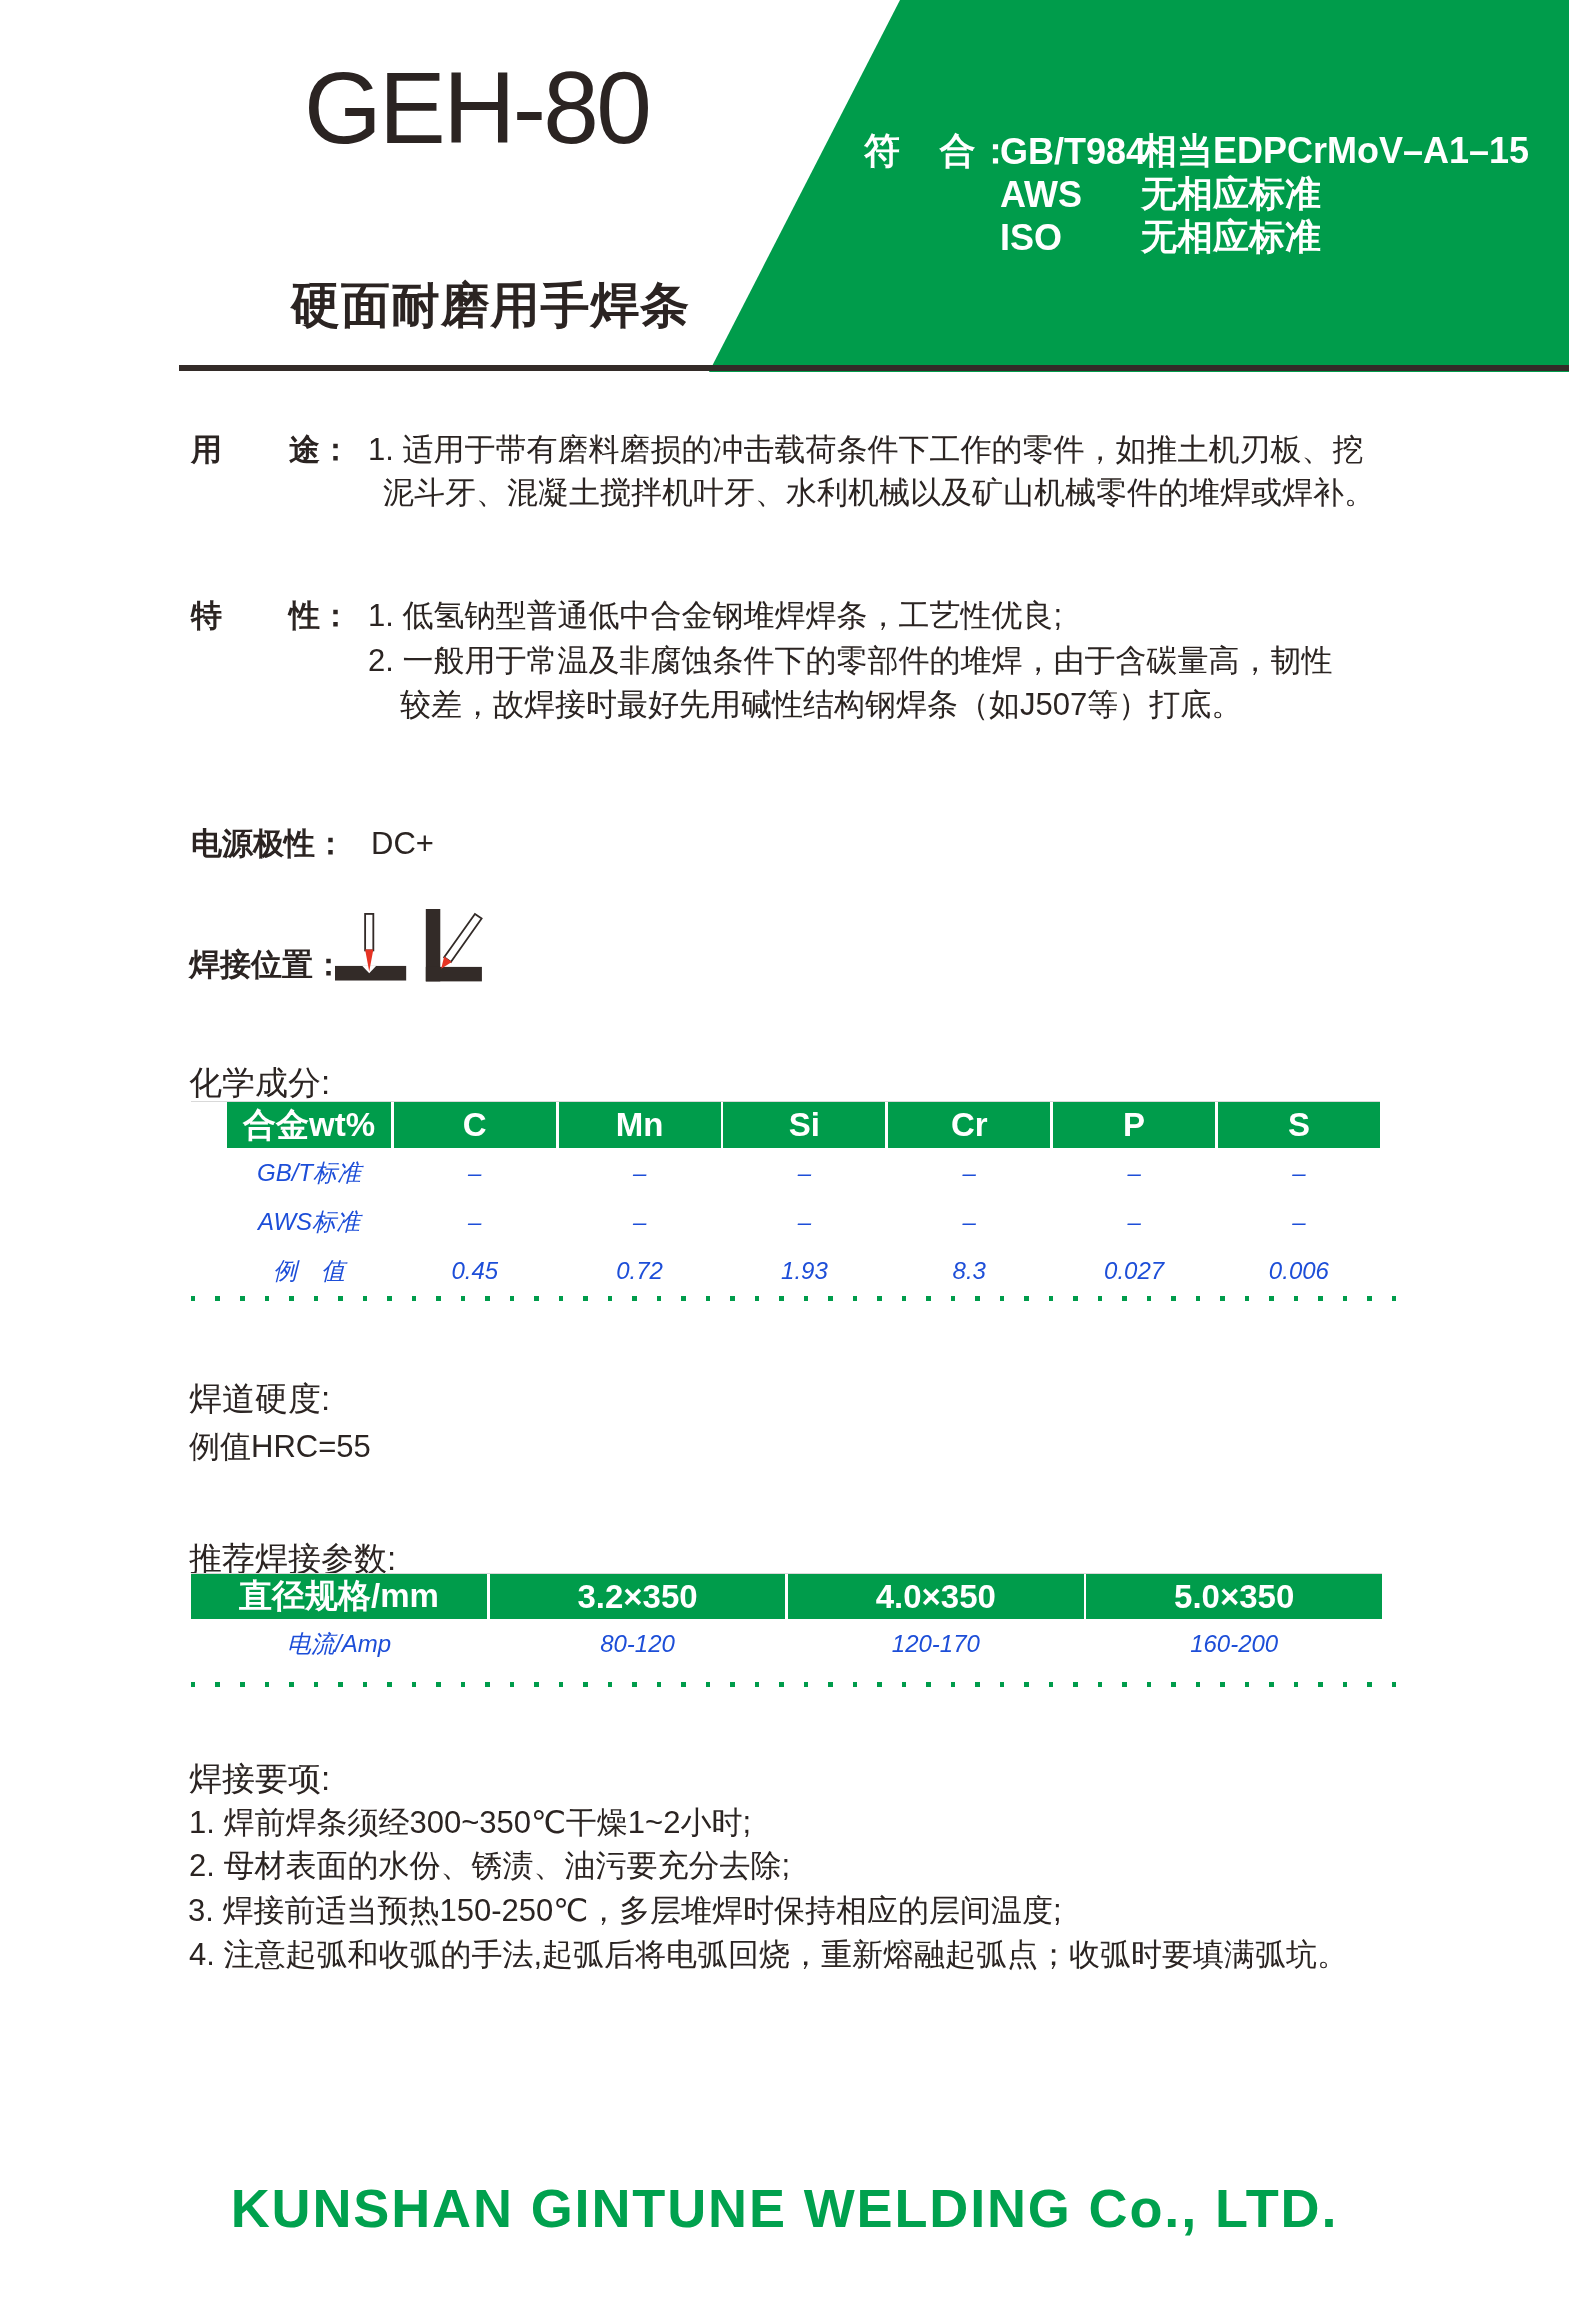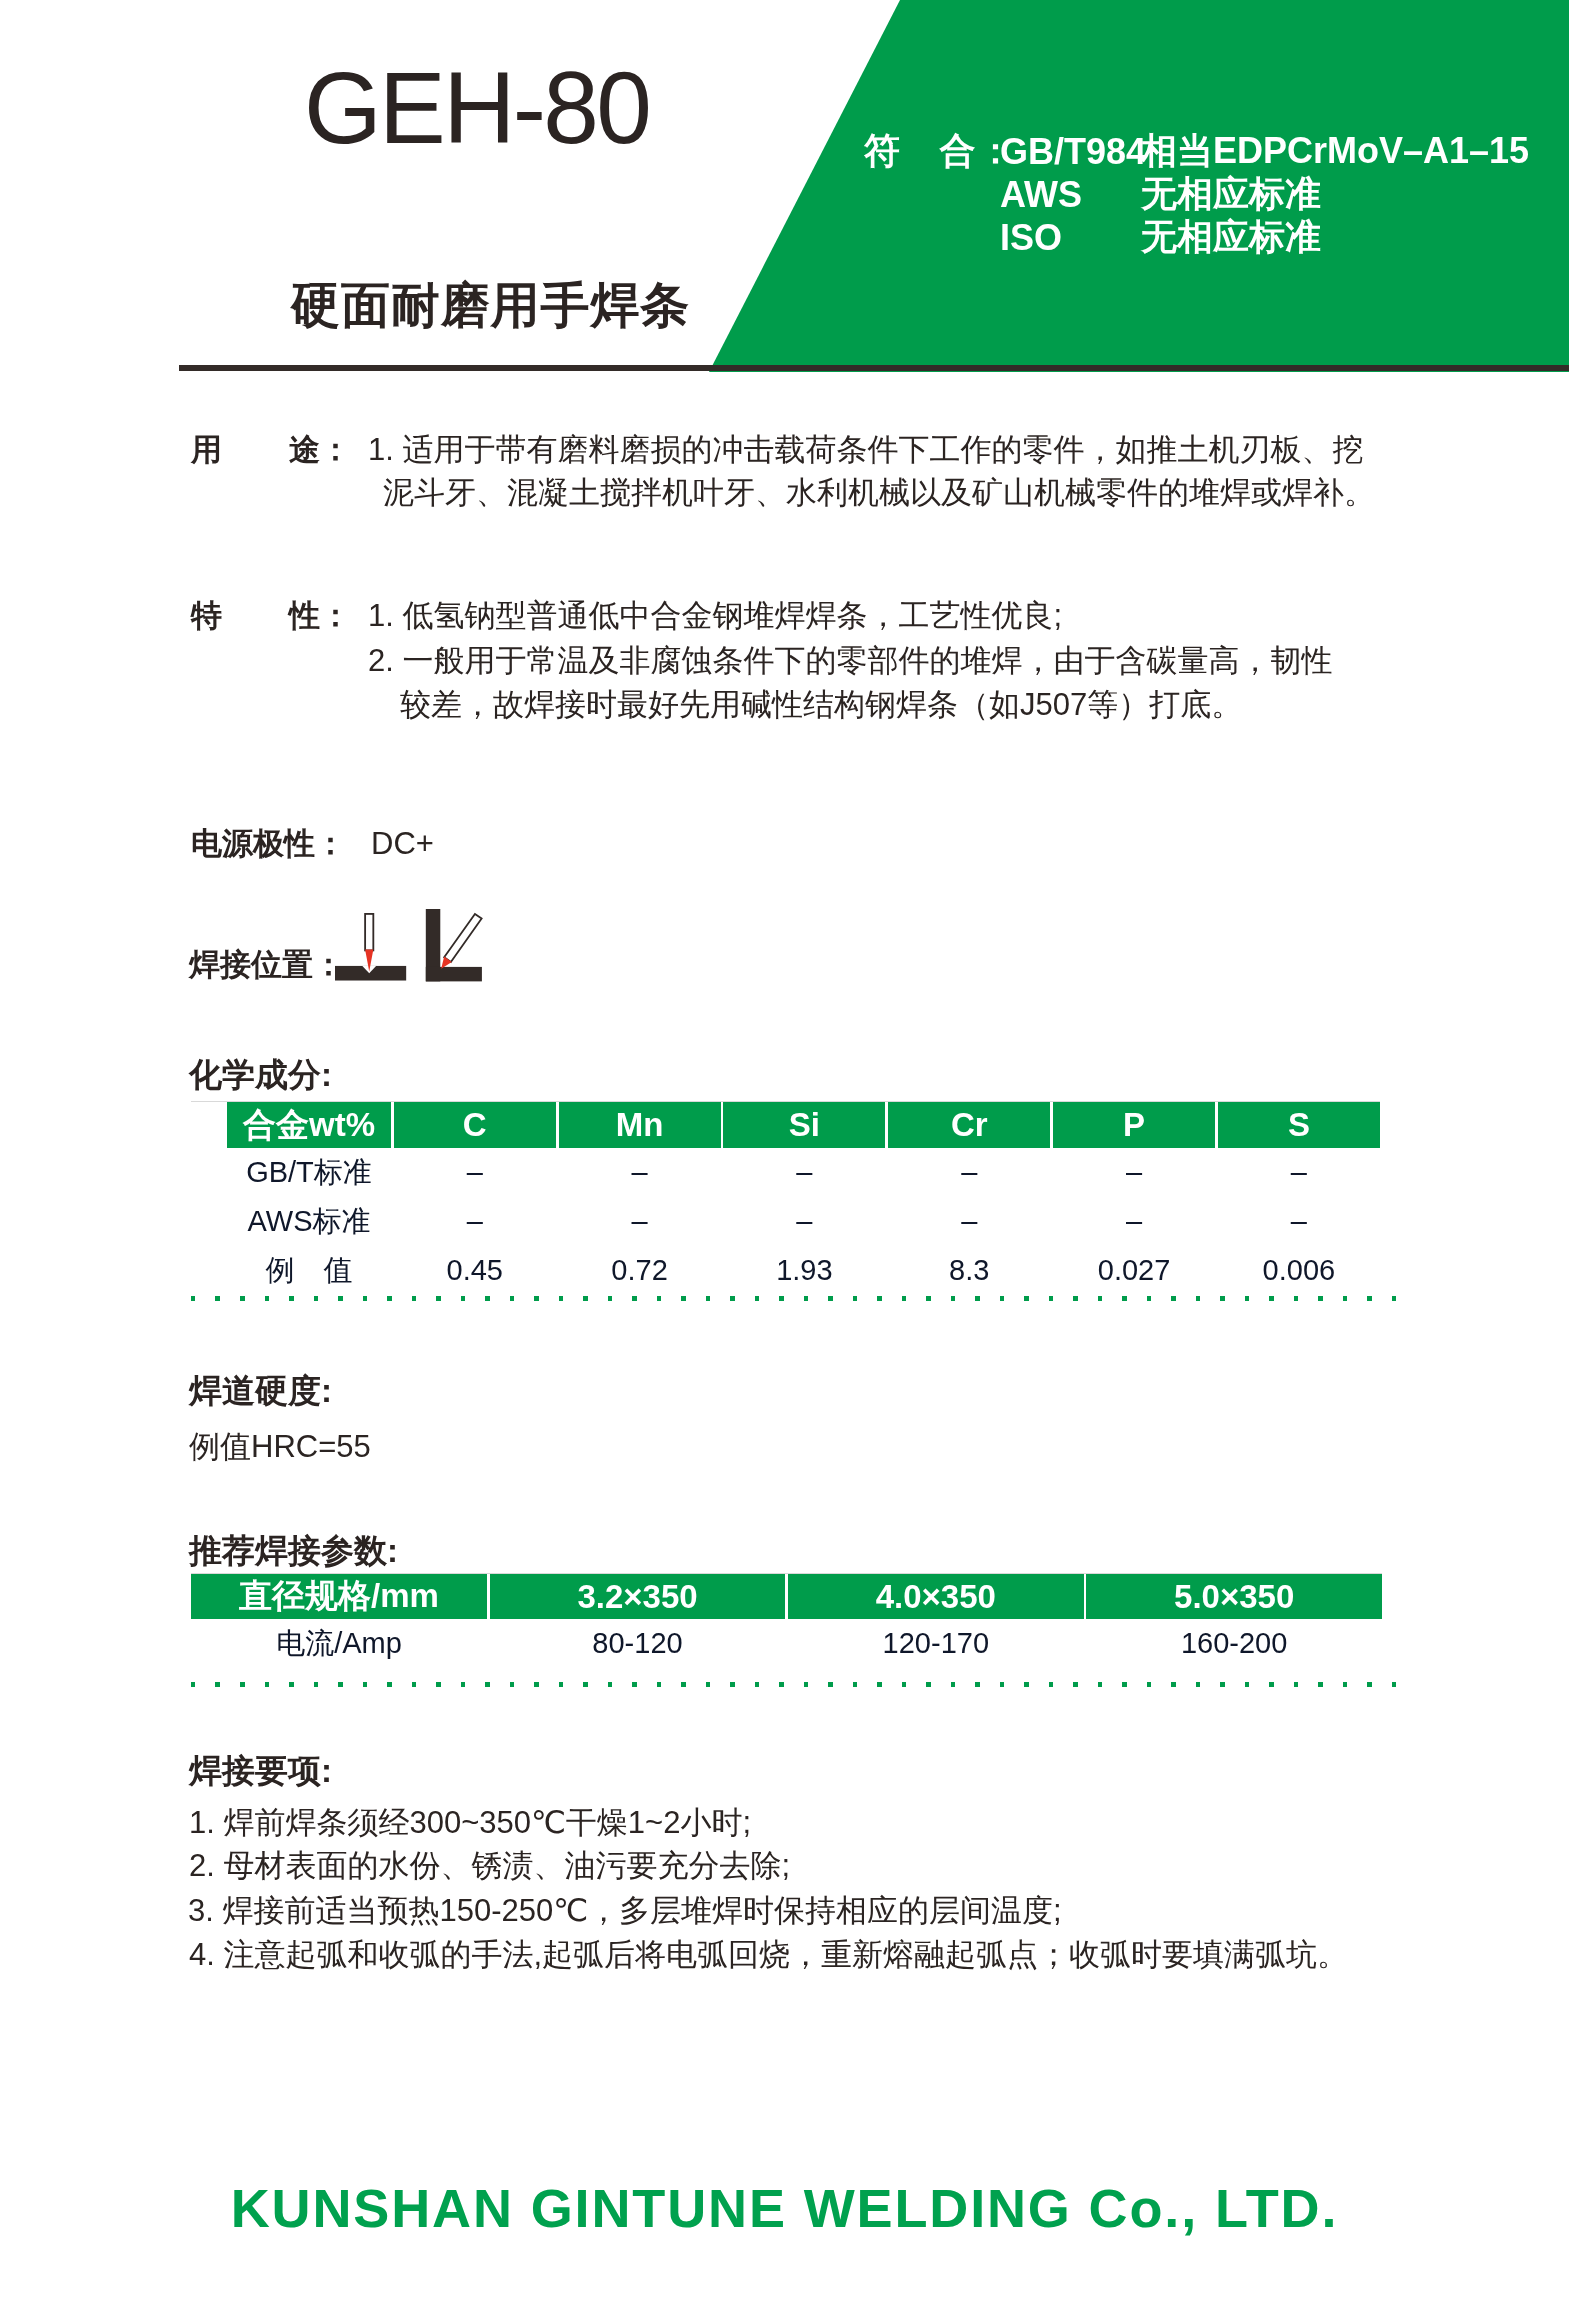--- a/index.html
+++ b/index.html
@@ -21,32 +21,32 @@
   }
   .subtitle{left:291px;top:278px;font-size:49px;font-weight:700;letter-spacing:0.9px;line-height:55px;white-space:nowrap;}
   .banner-text{left:864px;top:97px;color:#fff;font-size:36px;font-weight:700;margin-top:33px;}
   .brow{height:43px;display:flex;align-items:center;white-space:nowrap;}
   .blabel{display:inline-block;width:136px;letter-spacing:1.8px;}
   .bindent{display:inline-block;width:136px;}
   .bcode{display:inline-block;width:141px;}
   
   .t{font-size:31px;line-height:36px;white-space:nowrap;color:#2b2422;}
   .lbl{font-weight:700;}
-  .seclbl{font-size:33px;line-height:40px;font-weight:700;white-space:nowrap;color:#2b2422;}
+  .seclbl{font-size:33px;line-height:40px;font-weight:400;white-space:nowrap;color:#2b2422;margin-top:8px;}
   
   .tbl{border-top:1.8px solid #d9d9d9;}
   .thead{display:flex;gap:2.7px;}
   .thead .cell{
     background:#009c4b;color:#fff;font-weight:700;font-size:33px;
     display:flex;align-items:center;justify-content:center;white-space:nowrap;
   }
   .trow{display:flex;gap:2.7px;}
   .trow .cell{
     display:flex;align-items:center;justify-content:center;
-    font-size:29px;color:#0f172a;white-space:nowrap;
+    font-size:24px;color:#1d4ed8;white-space:nowrap;font-style:italic;
   }
   .dash{color:#7f7f7f;}
   .c0{flex:0 0 164px;margin-left:36px;} .cx{flex:1 1 0;}
   .p0{flex:0 0 296px;} .px{flex:1 1 0;}
   .dots{
     height:4.5px;
     background-image:repeating-linear-gradient(to right,#009c4b 0 4.5px,transparent 4.5px 24.5px);
   }
   
   .footer{

